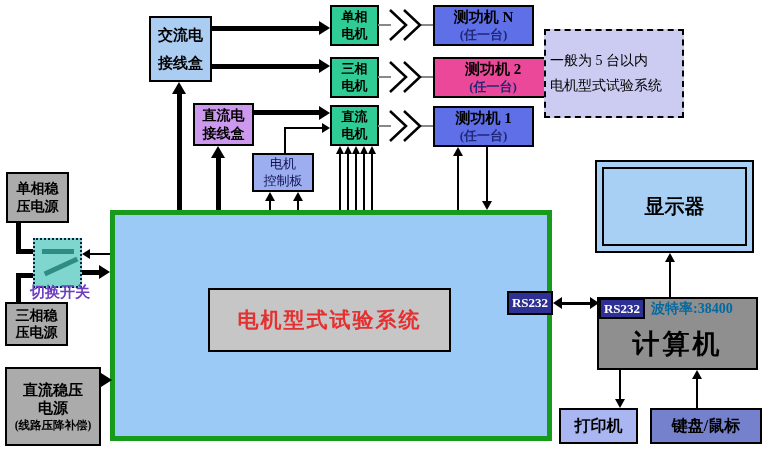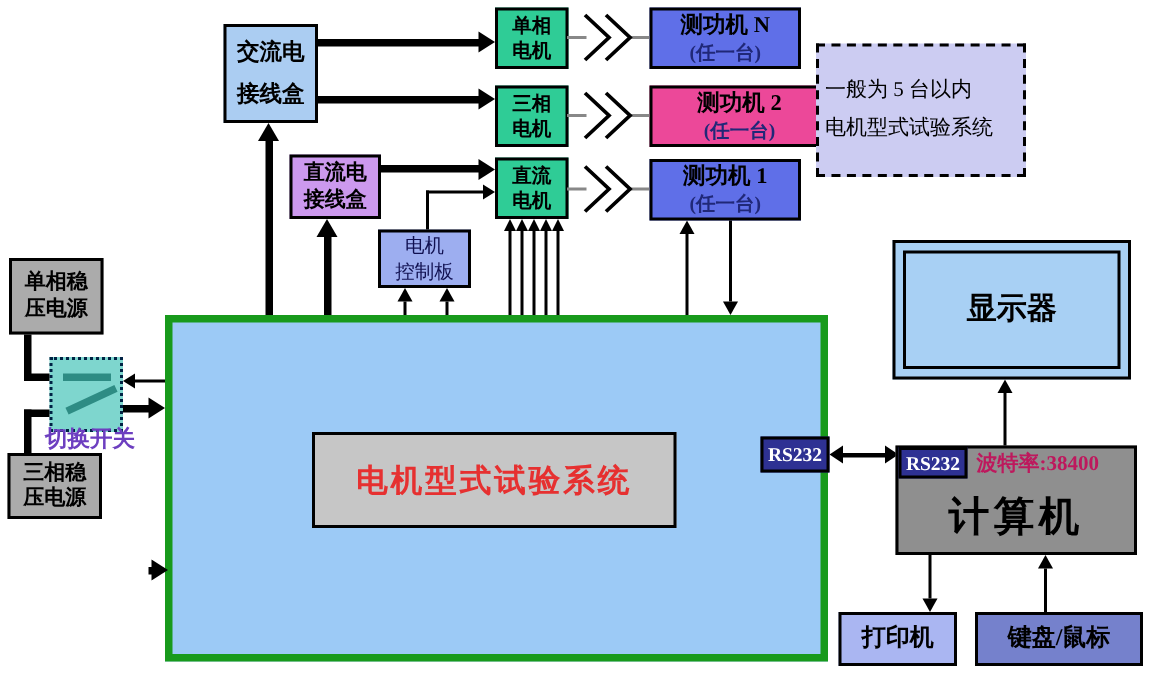--- a/index.html
+++ b/index.html
@@ -86,20 +86,25 @@
   </div>
 
   <div class="box" style="left:6px;top:172px;width:63px;height:51px;background:#ababab;font-size:14px;">
     <span>单相稳</span>
     <span>压电源</span>
   </div>
   <div class="box" style="left:5px;top:302px;width:63px;height:44px;background:#ababab;font-size:14px;">
     <span>三相稳</span>
     <span>压电源</span>
   </div>
+  <div class="box" style="left:5px;top:367px;width:96px;height:79px;background:#ababab;font-size:15px;">
+    <span>直流稳压</span>
+    <span>电源</span>
+    <span style="font-size:11.5px;">(线路压降补偿)</span>
+  </div>
 
   <div class="box" style="left:33px;top:238px;width:49px;height:50px;background:#7ed6ce;border:2px dotted #002244;">
     <span style="position:absolute;left:7px;top:9px;width:32px;height:5px;background:#2e8c84;"></span>
     <span style="position:absolute;left:8px;top:24px;width:36px;height:5px;background:#2e8c84;transform:rotate(-25deg);"></span>
   </div>
   <div style="position:absolute;left:30px;top:283px;font-size:15px;font-weight:bold;color:#6d3fc0;">
     <span>切换开关</span>
   </div>
 
   <div class="rs232" style="left:507px;top:291px;width:46px;height:24px;">
@@ -108,21 +113,21 @@
   <div class="hline" style="left:560px;top:302px;width:33px;height:3px;"></div>
   <div class="ah ah-left-mid" style="left:553px;top:297px;"></div>
   <div class="ah ah-right-mid" style="left:590px;top:297px;"></div>
 
   <div class="box" style="left:597px;top:297px;width:161px;height:73px;background:#8f8f8f;justify-content:flex-end;padding-bottom:6px;font-size:27px;letter-spacing:3px;">
     <span>计算机</span>
   </div>
   <div class="rs232" style="left:599px;top:298px;width:46px;height:21px;">
     <span>RS232</span>
   </div>
-  <div style="position:absolute;left:651px;top:300px;color:#be185d;font-weight:bold;font-size:14px;">
+  <div style="position:absolute;left:651px;top:300px;color:#0369a1;font-weight:bold;font-size:14px;">
     <span>波特率:38400</span>
   </div>
 
   <div class="box" style="left:595px;top:160px;width:159px;height:93px;background:#a8d0f4;border:2px solid #000;padding:5px;">
     <div style="box-sizing:border-box;width:100%;height:100%;border:2px solid #000;background:#a8d0f4;display:flex;flex-direction:column;align-items:center;justify-content:center;font-size:20px;line-height:1.55;">
       <span>显示器</span>
     </div>
   </div>
 
   <div class="box" style="left:559px;top:408px;width:79px;height:36px;background:#aab6f2;font-size:16px;">

